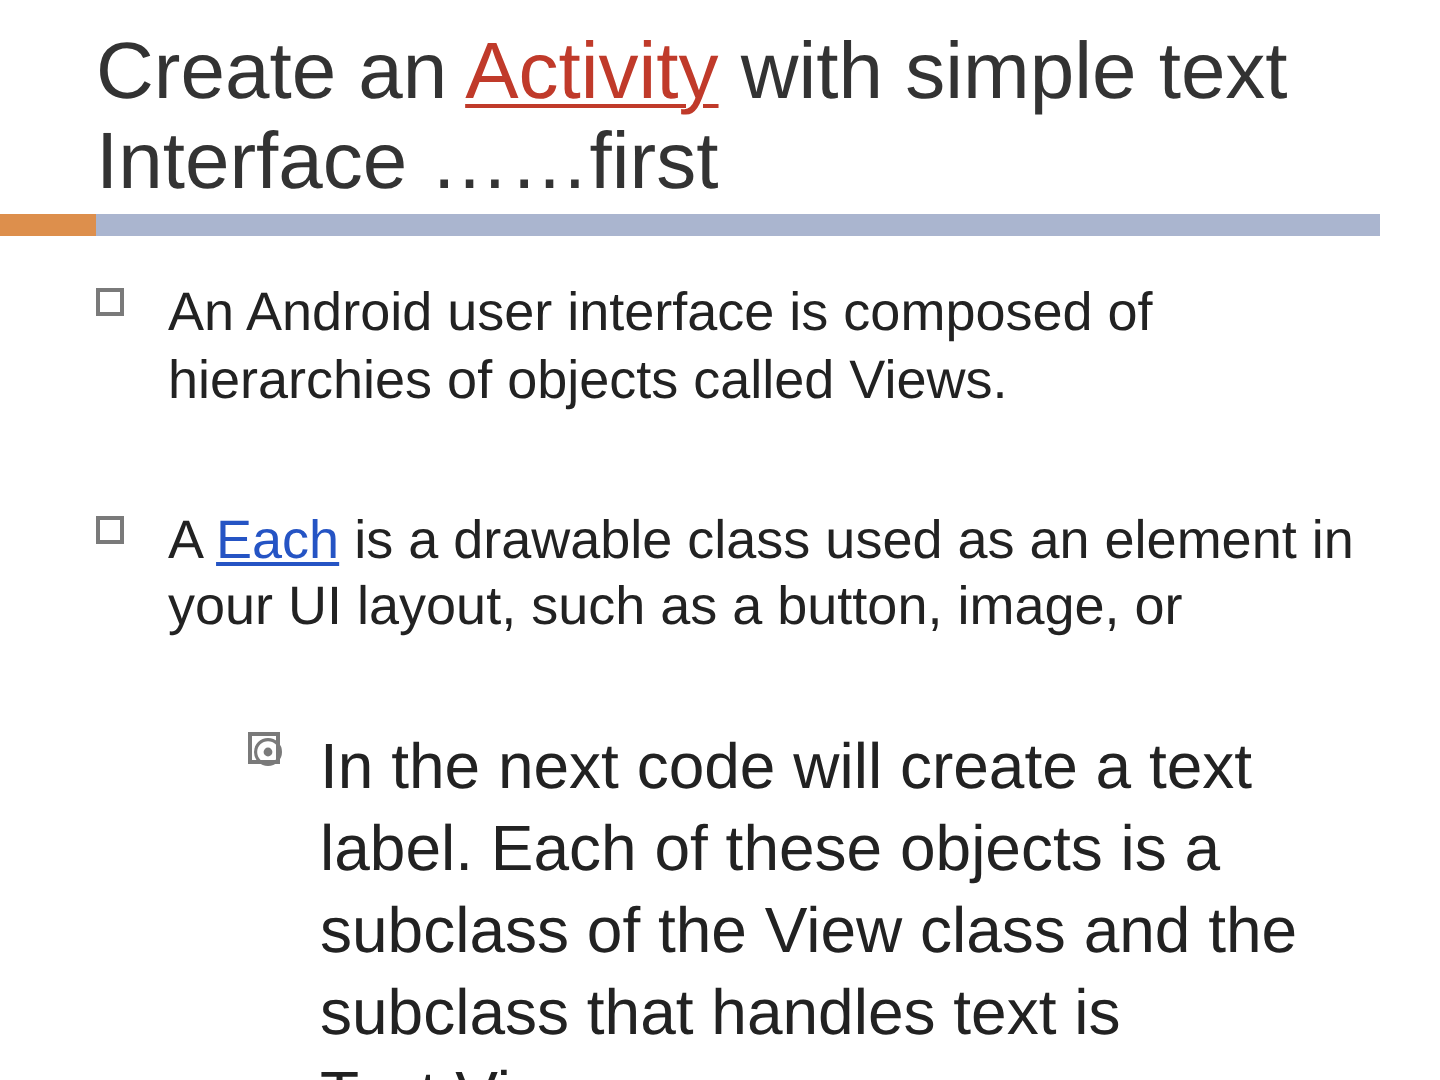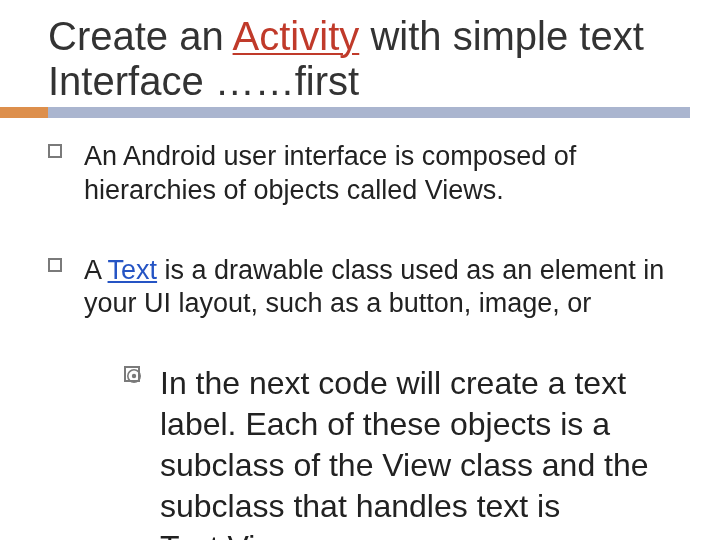--- a/index.html
+++ b/index.html
@@ -126,21 +126,21 @@
 
   <div class="body">
 
     <div class="bullet-l1">
       <span class="marker"></span>
       <span>An Android user interface is composed of hierarchies of objects called Views.</span>
     </div>
 
     <div class="bullet-l1">
       <span class="marker"></span>
-      <span>A </span><span class="link">Text</span><span> is a drawable class used as an element in your UI layout, such as a button, image, or</span>
+      <span>A </span><span class="link">Each</span><span> is a drawable class used as an element in your UI layout, such as a button, image, or</span>
 
       <div class="bullet-l2" style="margin-top:42px;">
         <span class="marker">
           <svg width="16" height="16" viewBox="0 0 16 16">
             <circle cx="8" cy="8" r="6.2" fill="none" stroke="#7a7a7a" stroke-width="1.6"></circle>
             <circle cx="8" cy="8" r="2.2" fill="#7a7a7a"></circle>
           </svg>
         </span>
         <span> In the next code will create a text label. Each of these objects is a subclass of the View class and the subclass that handles text is </span><span class="link-dark">Text.View</span><span>.</span>
       </div>

